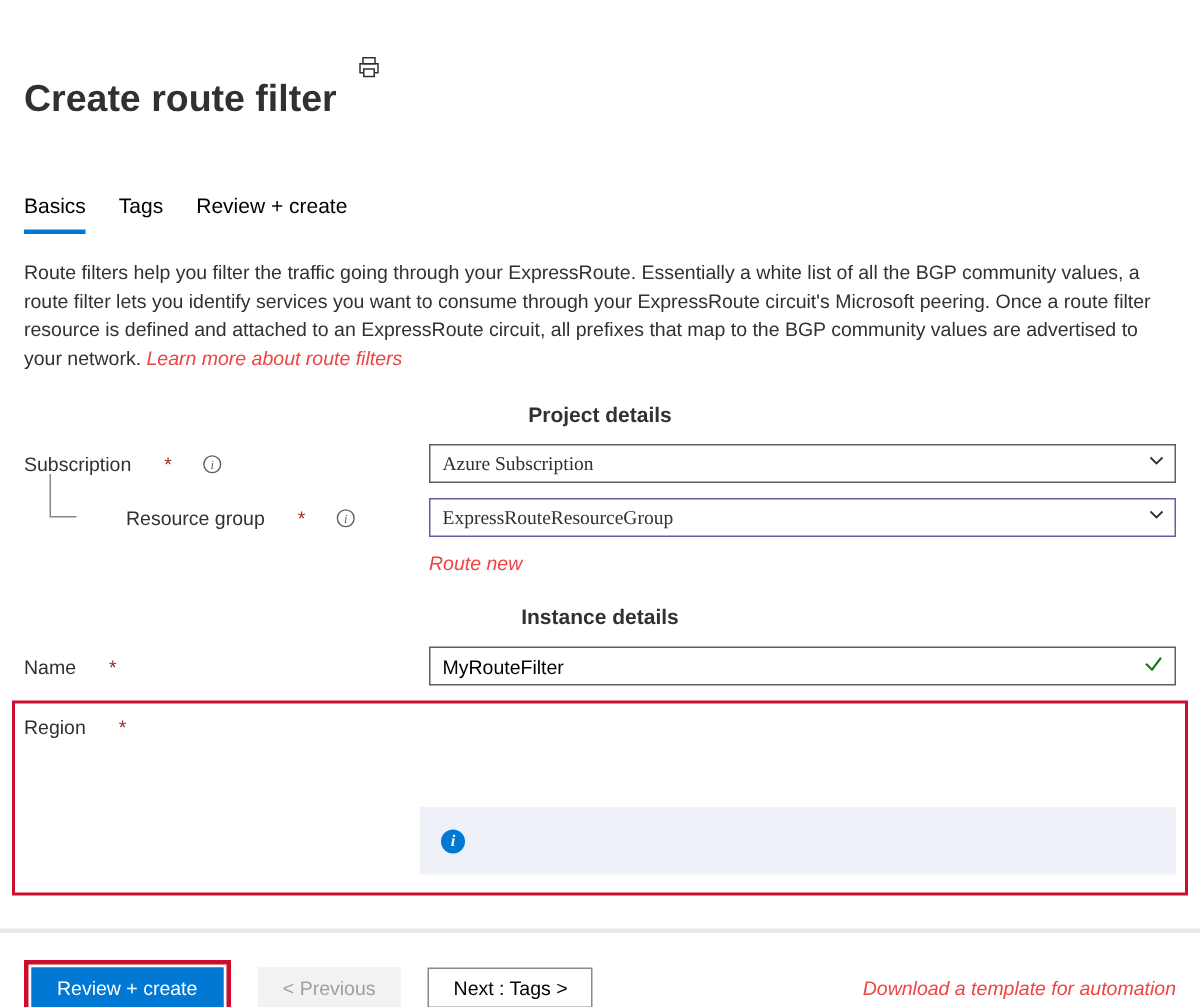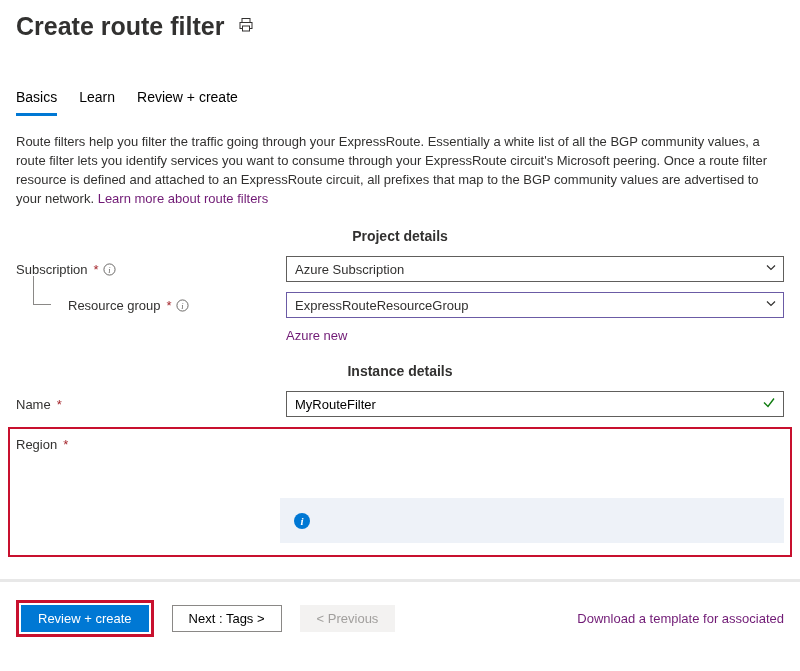--- a/index.html
+++ b/index.html
@@ -5,52 +5,52 @@
   * { box-sizing: border-box; margin: 0; padding: 0; }
   body {
     font-family: "Segoe UI", -apple-system, sans-serif;
     font-size: 13px;
     color: #323130;
     background: #fff;
     padding: 12px 16px 0 16px;
     width: 800px;
   }
   .title-row { display: flex; align-items: center; gap: 14px; margin-bottom: 42px; }
-  .page-title { font-size: 25px; font-weight: 600; }
+  .page-title { font-size: 25px; font-weight: 600; margin-top: 40px; }
   .print-icon svg { width: 16px; height: 16px; }
   .tabs { display: flex; gap: 22px; border-bottom: 1px solid transparent; margin-bottom: 16px; }
   .tab {
     padding: 6px 0 8px 0;
     font-size: 14px;
     color: #000000;
     cursor: pointer;
     border-bottom: 3px solid transparent;
     text-align: center;
   }
   .tab.active { border-bottom-color: #0078d4; font-weight: 400; }
   .description { font-size: 13px; line-height: 1.45; color: #323130; margin-bottom: 20px; }
-  .link { color: #701a75; cursor: pointer; }
+  .link { color: #ef4444; cursor: pointer; font-style: italic; }
   .section-header { font-size: 14px; font-weight: 600; margin: 6px 0 12px 0; text-align: center; }
   .form-row { display: flex; align-items: center; margin-bottom: 10px; }
-  .label-col { width: 270px; display: flex; align-items: center; gap: 4px; font-size: 13px; }
+  .label-col { width: 270px; display: flex; align-items: center; gap: 20px; font-size: 13px; }
   .input-col { flex: 1; position: relative; }
   .req { color: #a4262c; margin-left: 2px; }
   .info-icon {
     width: 13px; height: 13px;
     display: inline-flex; align-items: center; justify-content: center;
   }
   .info-icon svg { width: 13px; height: 13px; }
   .select {
     width: 100%;
     height: 26px;
     border: 1px solid #605e5c;
     background: #fff;
     padding: 2px 12px 2px 8px;
     font-size: 13px;
-    font-family: Liberation Sans, sans-serif;
+    font-family: Liberation Serif, serif;
     cursor: pointer;
     position: relative;
     display: flex;
     align-items: center;
   }
   .select.focused { border-color: #6b5ba5; }
   .select .chev {
     position: absolute; right: 6px; top: 50%; transform: translateY(-50%);
     pointer-events: none;
   }
@@ -151,21 +151,21 @@
     <svg viewBox="0 0 16 16" fill="none" stroke="#323130" stroke-width="1">
       <rect x="4" y="1.5" width="8" height="4"></rect>
       <rect x="2" y="5.5" width="12" height="6"></rect>
       <rect x="4.5" y="9" width="7" height="5" fill="#fff"></rect>
     </svg>
   </span>
 </div>
 
 <div class="tabs">
   <div class="tab active">Basics</div>
-  <div class="tab">Learn</div>
+  <div class="tab">Tags</div>
   <div class="tab">Review + create</div>
 </div>
 
 <p class="description">
   <span>Route filters help you filter the traffic going through your ExpressRoute. Essentially a white list of all the BGP community values, a route filter lets you identify services you want to consume through your ExpressRoute circuit's Microsoft peering. Once a route filter resource is defined and attached to an ExpressRoute circuit, all prefixes that map to the BGP community values are advertised to your network.  </span><a class="link">Learn more about route filters</a>
 </p>
 
 <div class="section-header">Project details</div>
 
 <div class="form-row">
@@ -208,21 +208,21 @@
       <span>ExpressRouteResourceGroup</span>
       <span class="chev">
         <svg viewBox="0 0 12 12">
             <path d="M2 4 L6 8 L10 4" stroke="#323130" stroke-width="1.2" fill="none"></path>
           </svg>
       </span>
     </div>
   </div>
 </div>
 <div class="sub-link-row">
-  <a class="link">Azure new</a>
+  <a class="link">Route new</a>
 </div>
 
 <div class="section-header">Instance details</div>
 
 <div class="form-row">
   <div class="label-col">
     <span>Name</span>
     <span class="req">*</span>
   </div>
   <div class="input-col">
@@ -249,17 +249,17 @@
     </div>
   </div>
 </div>
 
 <hr class="footer-divider">
 
 <div class="footer">
   <span class="primary-wrap">
     <button class="btn primary">Review + create</button>
   </span>
+  <button class="btn disabled">&lt; Previous</button>
   <button class="btn">Next : Tags &gt;</button>
-  <button class="btn disabled">&lt; Previous</button>
   <span class="spacer"></span>
-  <a class="link">Download a template for associated</a>
+  <a class="link">Download a template for automation</a>
 </div>
 
 </body></html>

